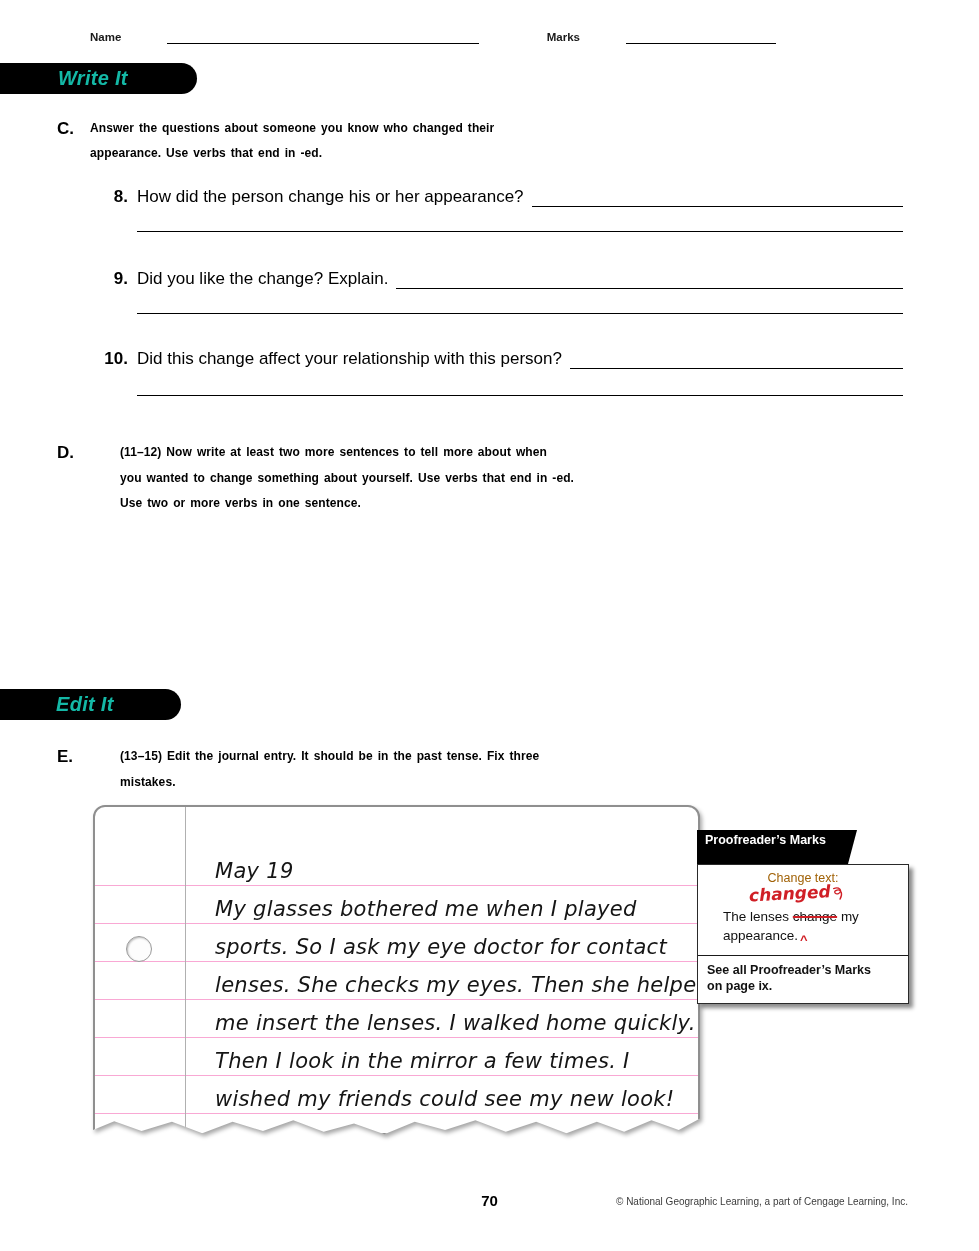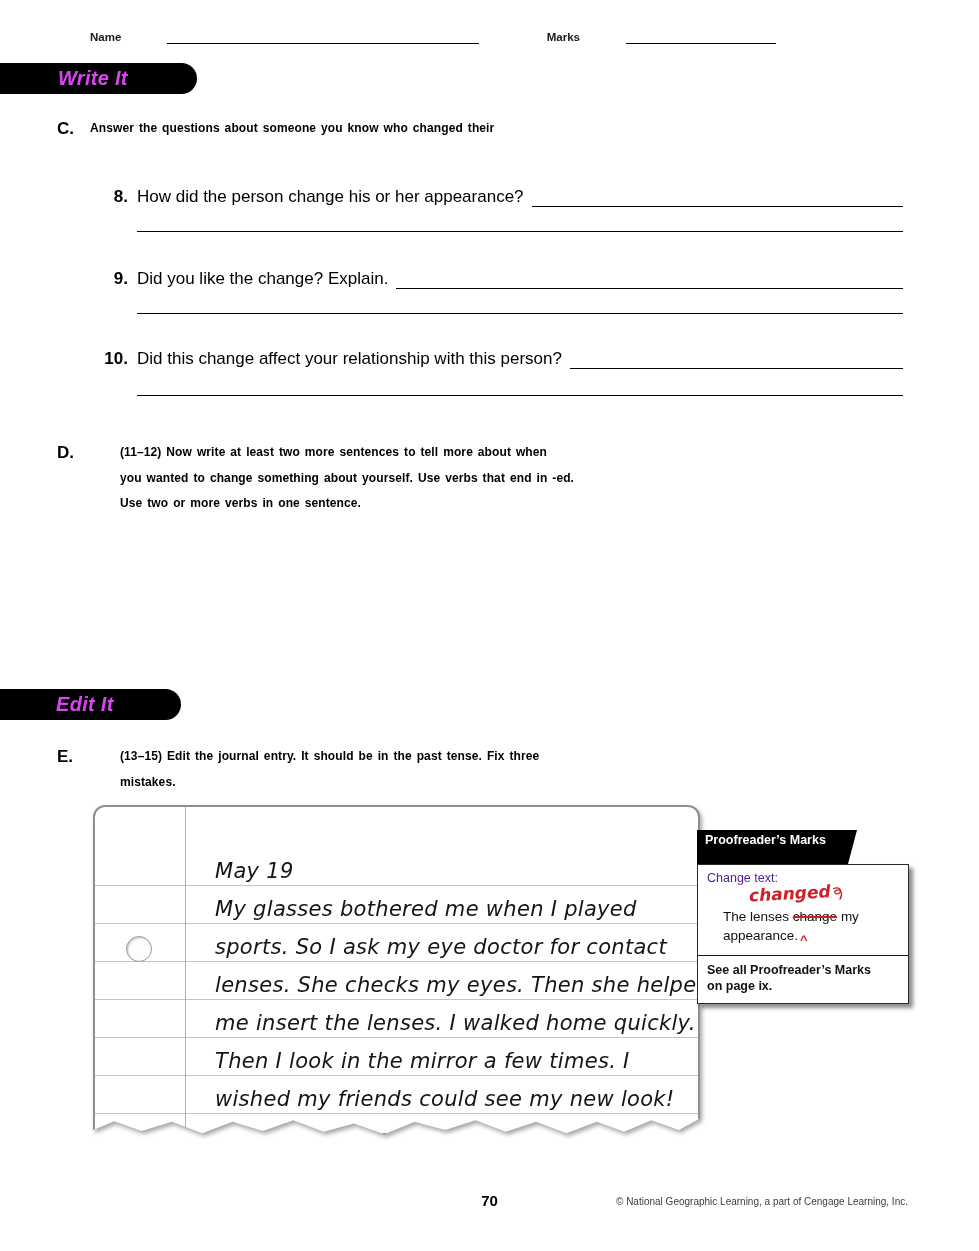--- a/index.html
+++ b/index.html
@@ -15,21 +15,21 @@
     display:flex; align-items:flex-end; font-size:11.5px; font-weight:bold; color:#1a1a1a;gap:40px;
   }
   .head-lbl { padding-bottom:1px; }
   .wline { border-bottom:1.6px solid #000; height:14px; }
   .name-line { flex:1; margin-left:6px; }
   .date-lbl { margin-left:28px; }
   .date-line { width:150px; margin-left:6px; }
 
   
   .banner {
-    position:absolute; left:0; background:#000; color:#d946ef;
+    position:absolute; left:0; background:#000; color:#14b8a6;
     font-style:italic; font-weight:bold; font-size:20px;
     display:flex; align-items:center; border-radius:0 17px 17px 0;
     letter-spacing:0.3px;
   }
   .banner-write { top:63px; width:197px; height:31px; padding-left:58px; }
   .banner-edit  { top:689px; width:181px; height:31px; padding-left:56px; }
 
   
   .sec { position:absolute; left:57px; display:flex; }
   .sec-letter { width:33px; font-weight:bold; font-size:17px; line-height:25px; flex:none; }
@@ -81,21 +81,21 @@
   .proof-header {
     background:#000; color:#fff; font-weight:bold; font-size:12.5px;
     height:34px; line-height:21px; padding-left:8px; width:160px;
     clip-path: polygon(0 0, 100% 0, calc(100% - 9px) 100%, 0 100%);
   }
   .proof-body {
     background:#fff; border:1px solid #2a2a2a;
     box-shadow:4px 4px 4px rgba(0,0,0,0.45);
     padding:6px 9px 9px; font-size:12.5px;
   }
-  .proof-label { margin-bottom:2px; color:#4c1d95; }
+  .proof-label { margin-bottom:2px; color:#a16207;text-align:center; }
   .proof-example { position:relative; padding:20px 0 2px 16px; font-size:13.5px; line-height:19px; color:#111; }
   .correction {
     position:absolute; top:-3px; left:42px; color:#d01f26;
     font-family:"DejaVu Sans", sans-serif; font-style:italic; font-weight:bold;
     font-size:17px; transform:rotate(-3deg); display:flex; align-items:flex-end; gap:1px;
   }
   .struck { text-decoration:line-through; text-decoration-color:#d01f26; text-decoration-thickness:1.6px; }
   .caret { color:#d01f26; font-weight:bold; font-size:13px; margin-left:2px; position:relative; top:4px; }
   .proof-divider { border-top:1.2px solid #1a1a1a; margin:8px -9px 6px; }
   .proof-note { font-weight:bold; line-height:16px; width:175px; color:#111; }
@@ -117,20 +117,21 @@
   </div>
 
   <div class="banner banner-write">
     <span>Write It</span>
   </div>
 
   <div class="sec sec-c">
     <span class="sec-letter">C.</span>
     <div class="sec-text">
       <div>Answer the questions about someone you know who changed their</div>
+      <div>appearance. Use verbs that end in -ed.</div>
     </div>
   </div>
 
   <div class="q-row" style="top:185px">
     <span class="q-num">8.</span>
     <span class="q-text">How did the person change his or her appearance?</span>
     <span class="q-line"></span>
   </div>
   <div class="blank-line" style="top:231px"></div>
 

